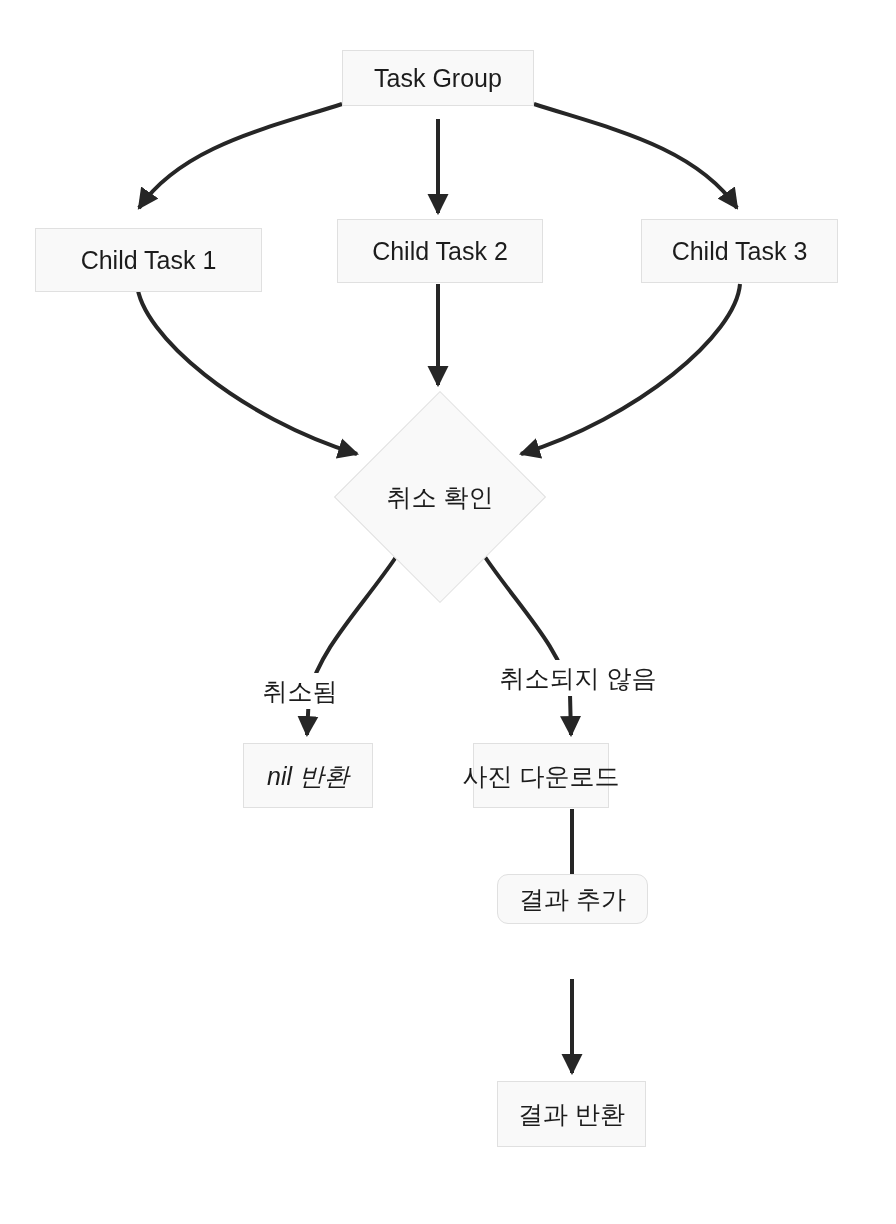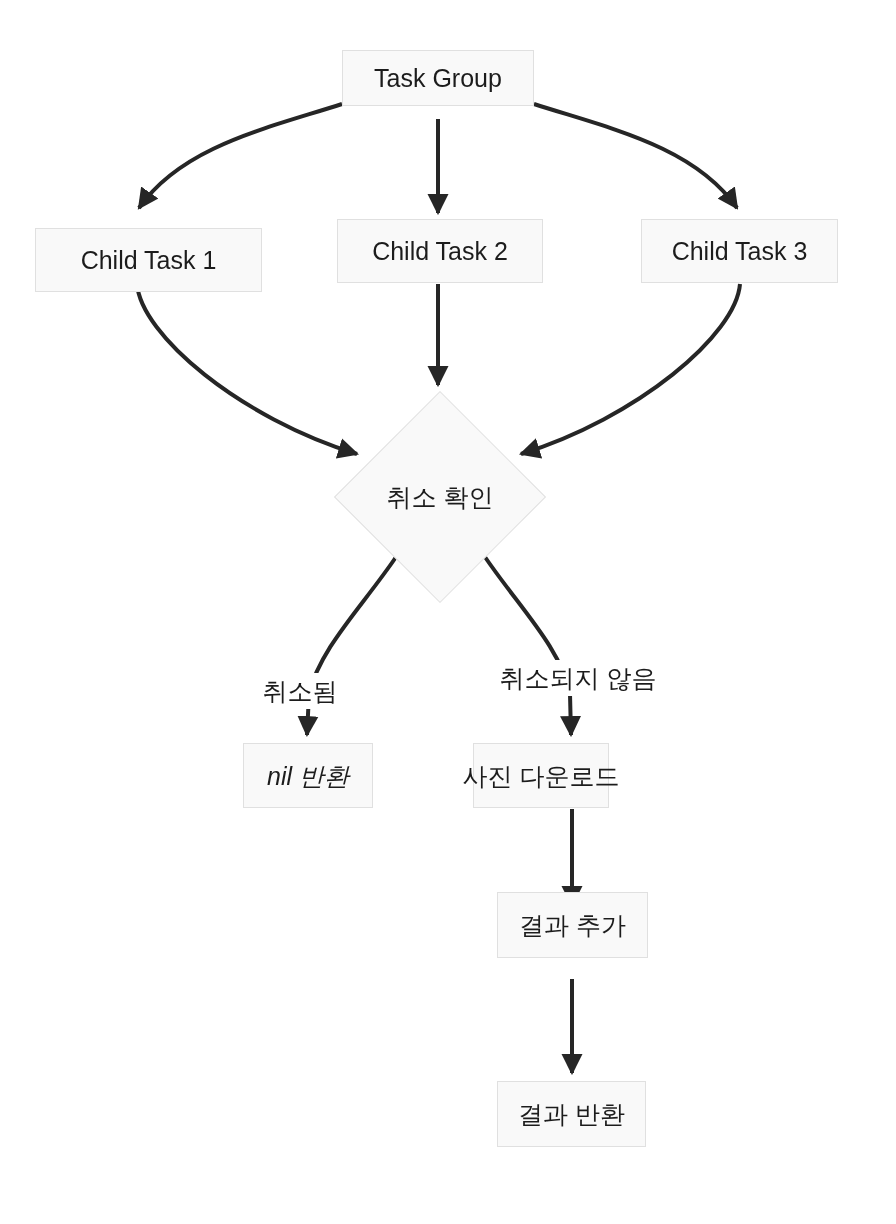--- a/index.html
+++ b/index.html
@@ -129,21 +129,21 @@
   </div>
 
   <div class="node" style="left:243px; top:743px; width:130px; height:65px;font-style:italic;">
     <span>nil 반환</span>
   </div>
 
   <div class="node" style="left:466px; top:743px; width:136px; height:65px;margin-left:7px;">
     <span>사진 다운로드</span>
   </div>
 
-  <div class="node" style="left:497px; top:892px; width:151px; height:66px;">
+  <div class="node" style="left:497px; top:874px; width:151px; height:50px;border-radius:11px;">
     <span>결과 추가</span>
   </div>
 
   <div class="node" style="left:497px; top:1081px; width:149px; height:66px;">
     <span>결과 반환</span>
   </div>
 
 </div>
 
 </body></html>

